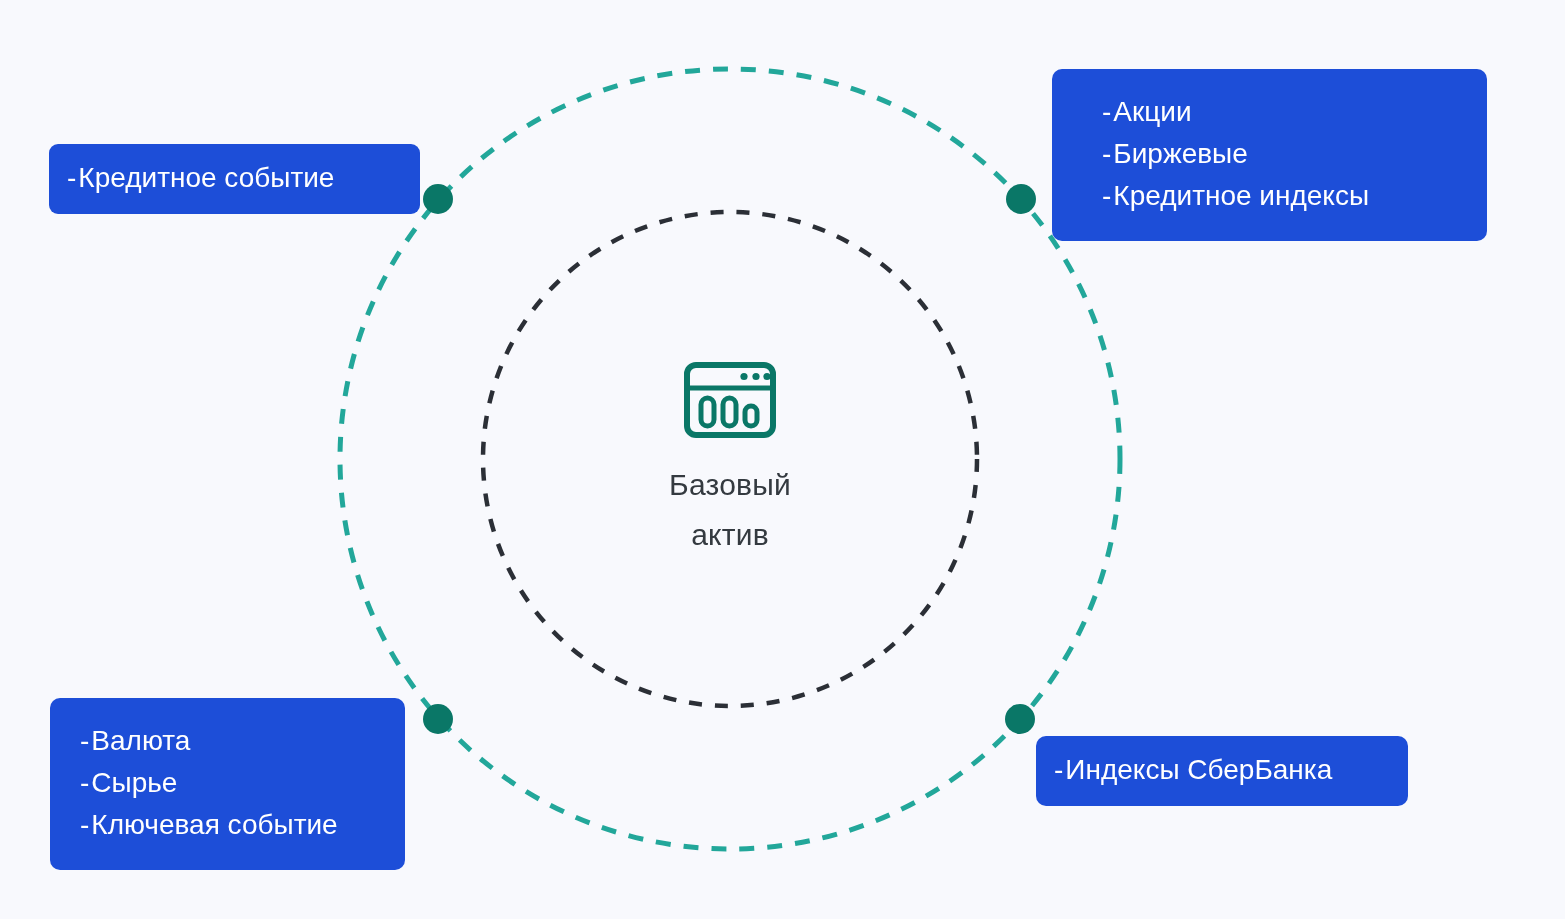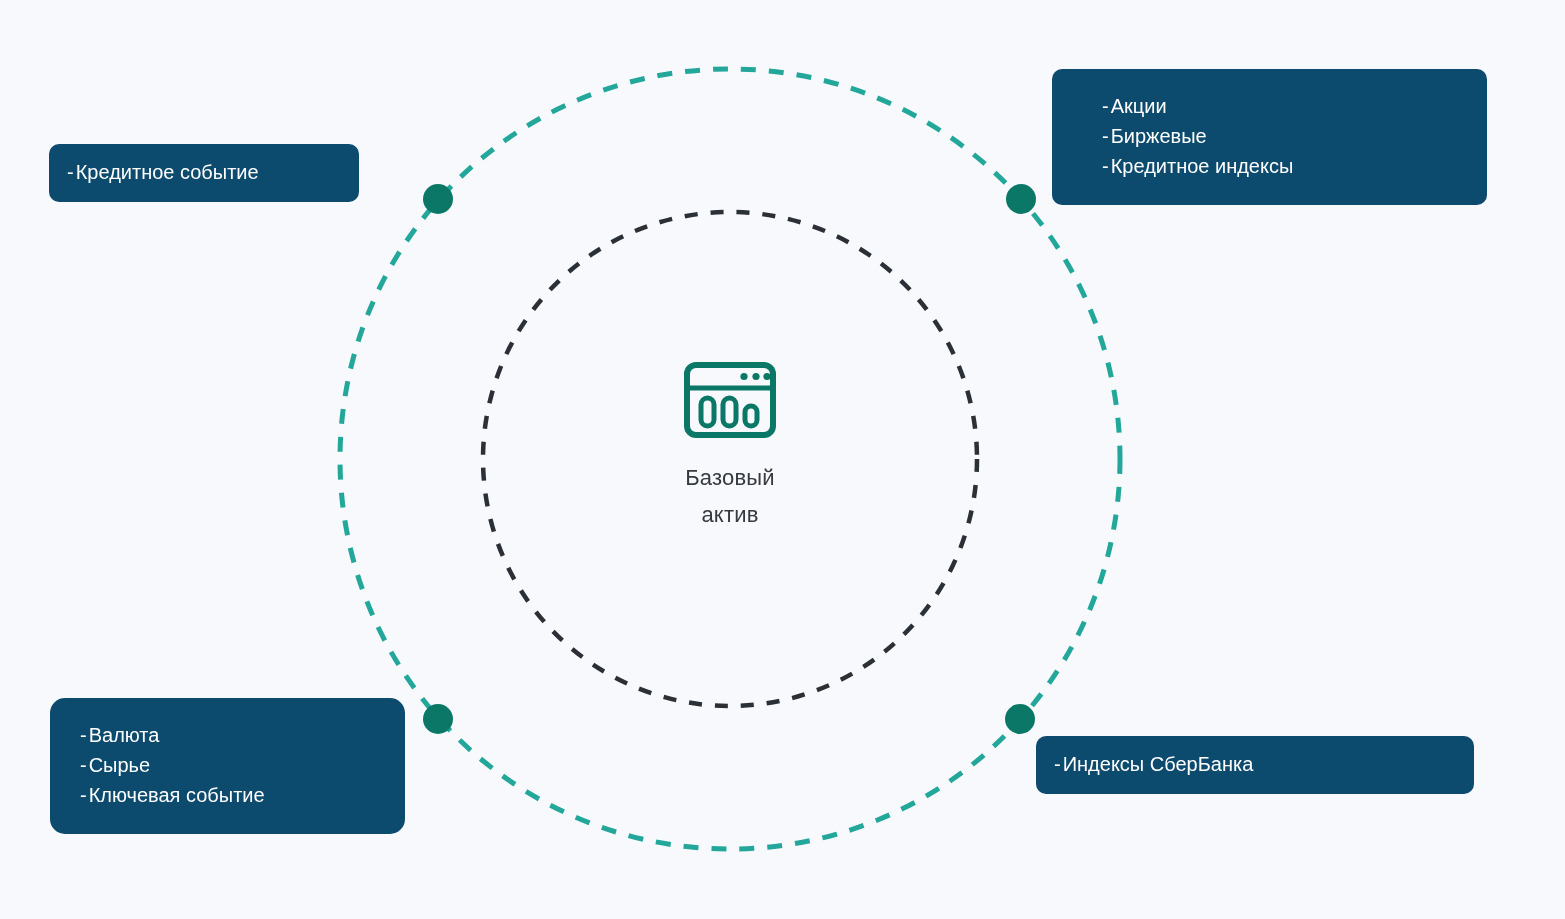--- a/index.html
+++ b/index.html
@@ -37,64 +37,64 @@
     text-align: center;
   }
   .center-icon {
     width: 96px;
     height: 80px;
     margin: 0 auto;
     display: block;
   }
   .center-label {
     margin-top: 20px;
-    font-size: 22px;
+    font-size: 30px;
     line-height: 1.68;
     color: #343a40;
     letter-spacing: 0.2px;
     white-space: pre-line;
   }
   .tag {
     position: absolute;
-    background: #0c4a6e;
+    background: #1d4ed8;
     border-radius: 10px;
     color: #ffffff;
-    font-size: 20px;
+    font-size: 28px;
     line-height: 1.5;
     box-sizing: border-box;
   }
   .tag .line {
     white-space: nowrap;
   }
   .tag .dash {
     margin-right: 2px;
   }
   #tag-equity {
     left: 1052px;
     top: 69px;
     width: 435px;
     padding: 22px 30px 24px 50px;
   }
   #tag-credit {
     left: 49px;
     top: 144px;
-    width: 310px;
+    width: 371px;
     padding: 13px 24px 15px 18px;
+    border-radius: 9px;
   }
   #tag-currency {
     left: 50px;
     top: 698px;
     width: 355px;
     padding: 22px 24px 24px 30px;
-    border-radius: 15px;
   }
   #tag-sber {
     left: 1036px;
     top: 736px;
-    width: 438px;
+    width: 372px;
     padding: 13px 12px 15px 18px;
   }
   .node-dot {
     position: absolute;
     width: 30px;
     height: 30px;
     border-radius: 50%;
     background: #0a7767;
   }
   #dot-credit   { left: 423px;  top: 184px; }

